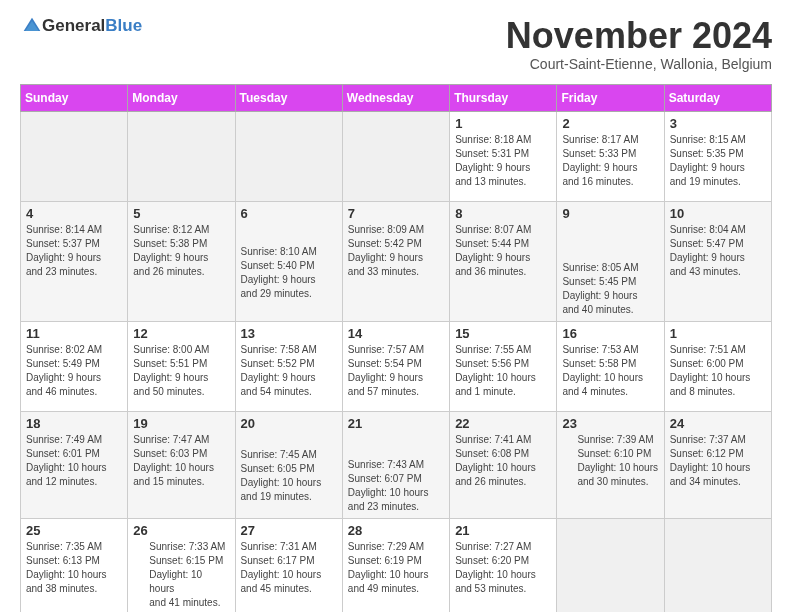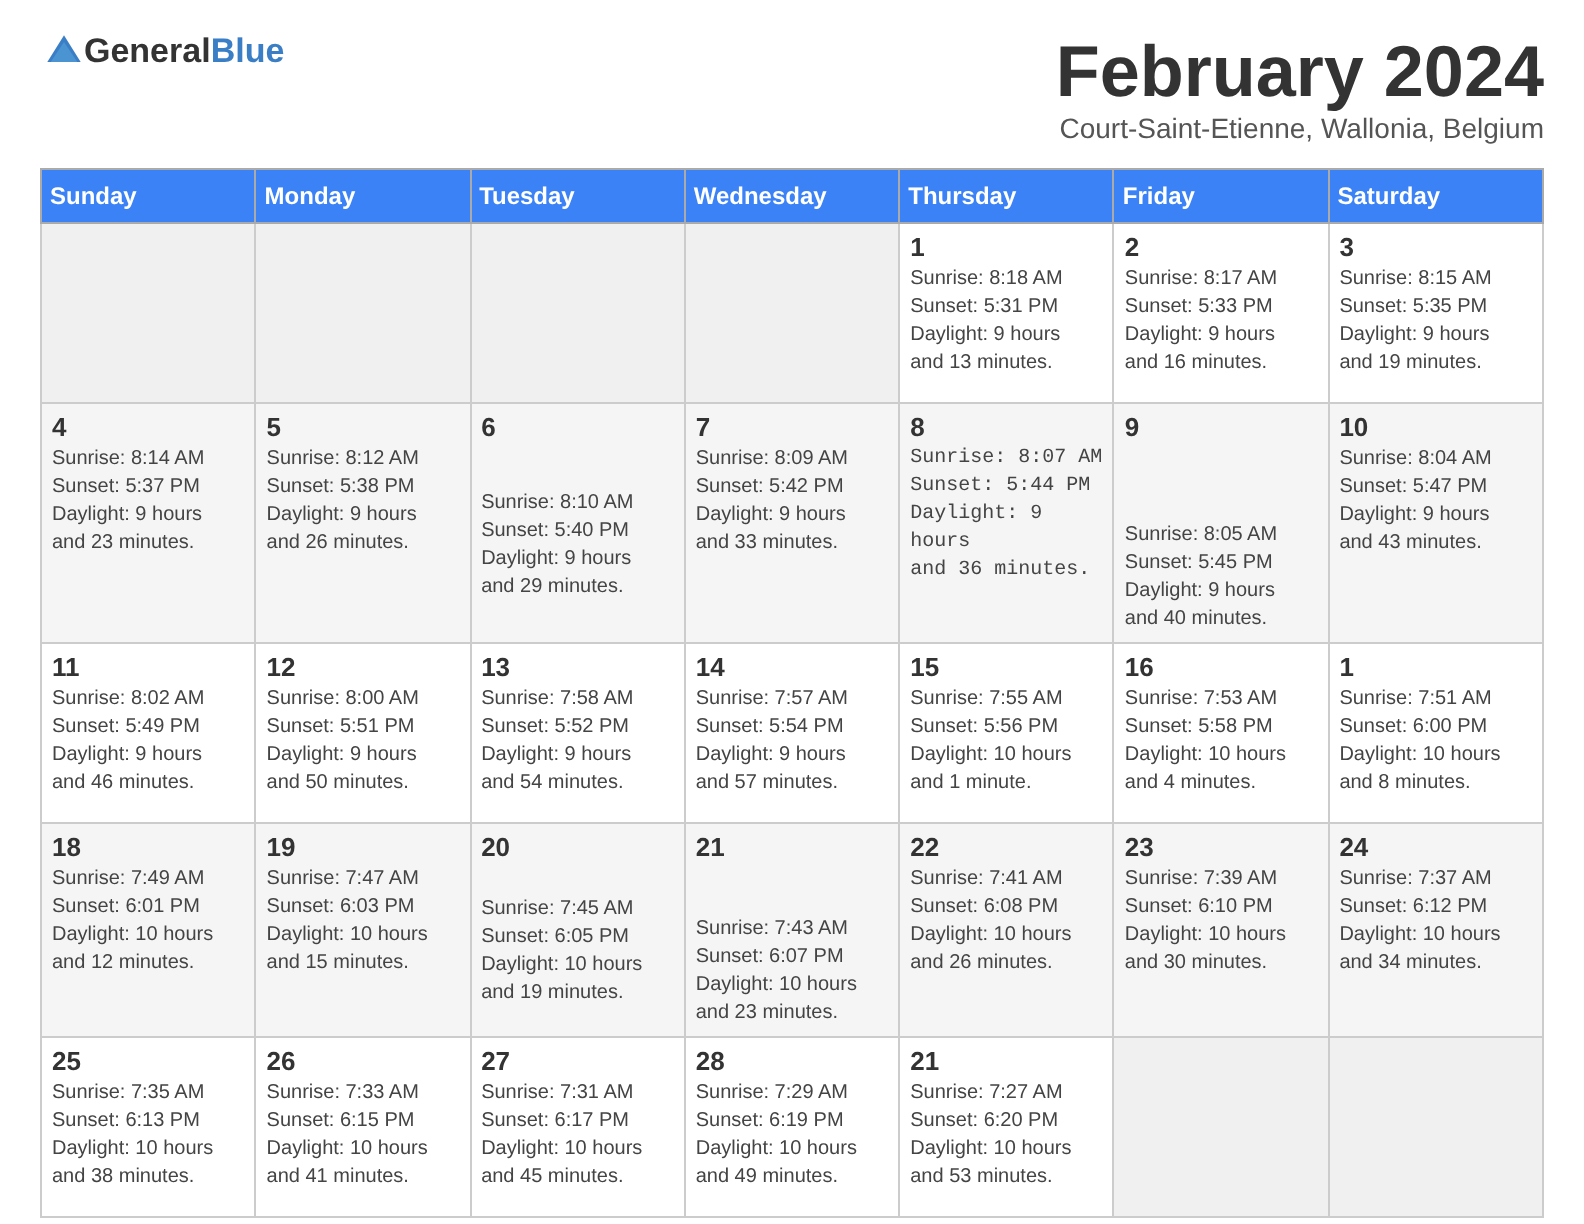--- a/index.html
+++ b/index.html
@@ -37,21 +37,21 @@
     .location-title {
       font-size: 14px;
       color: #555;
     }
     table {
       width: 100%;
       border-collapse: collapse;
       table-layout: fixed;
     }
     thead tr th {
-      background-color: #3b82f6;
+      background-color: #d946ef;
       color: #fff;
       font-size: 12px;
       font-weight: bold;
       padding: 6px 4px;
       text-align: left;
       border: 1px solid #aaa;
     }
     tbody tr td {
       vertical-align: top;
       padding: 4px 5px;
@@ -90,21 +90,21 @@
   <div class="logo">
     <svg class="logo-icon" viewBox="0 0 24 24" width="36" height="36">
       <polygon points="12,2 22,18 2,18" fill="#3a7ec5"></polygon>
       <polygon points="12,6 20,18 4,18" fill="#5aaae0" opacity="0.5"></polygon>
     </svg>
     <div>
       <span style="font-size:17px;font-weight:bold;color:#333;">General</span><span style="font-size:17px;font-weight:bold;color:#3a7ec5;">Blue</span>
     </div>
   </div>
   <div class="title-section">
-    <div class="month-title">February 2024</div>
+    <div class="month-title">November 2024</div>
     <div class="location-title">Court-Saint-Etienne, Wallonia, Belgium</div>
   </div>
 </div>
 
 <table>
   <thead>
     <tr>
     <th>Sunday</th>
         <th>Monday</th>
         <th>Tuesday</th>
@@ -166,21 +166,21 @@
         </td>
         <td>
           <span class="day-number">7</span>
           <div class="day-info" style="white-space: pre-line;">Sunrise: 8:09 AM
 Sunset: 5:42 PM
 Daylight: 9 hours
 and 33 minutes.</div>
         </td>
         <td>
           <span class="day-number">8</span>
-          <div class="day-info" style="white-space: pre-line; font-family: Liberation Mono, monospace;">Sunrise: 8:07 AM
+          <div class="day-info" style="white-space: pre-line;">Sunrise: 8:07 AM
 Sunset: 5:44 PM
 Daylight: 9 hours
 and 36 minutes.</div>
         </td>
         <td>
           <span class="day-number">9</span>
           <div class="day-info" style="white-space: pre-line; margin-top: 40px;">Sunrise: 8:05 AM
 Sunset: 5:45 PM
 Daylight: 9 hours
 and 40 minutes.</div>
@@ -275,21 +275,21 @@
         </td>
         <td>
           <span class="day-number">22</span>
           <div class="day-info" style="white-space: pre-line;">Sunrise: 7:41 AM
 Sunset: 6:08 PM
 Daylight: 10 hours
 and 26 minutes.</div>
         </td>
         <td>
           <span class="day-number">23</span>
-          <div class="day-info" style="white-space: pre-line;">Sunrise: 7:39 AM
+          <div class="day-info" style="white-space: pre-line; margin-left: 15px;">Sunrise: 7:39 AM
 Sunset: 6:10 PM
 Daylight: 10 hours
 and 30 minutes.</div>
         </td>
         <td>
           <span class="day-number">24</span>
           <div class="day-info" style="white-space: pre-line;">Sunrise: 7:37 AM
 Sunset: 6:12 PM
 Daylight: 10 hours
 and 34 minutes.</div>
@@ -298,21 +298,21 @@
       <tr>
         <td>
           <span class="day-number">25</span>
           <div class="day-info" style="white-space: pre-line;">Sunrise: 7:35 AM
 Sunset: 6:13 PM
 Daylight: 10 hours
 and 38 minutes.</div>
         </td>
         <td>
           <span class="day-number">26</span>
-          <div class="day-info" style="white-space: pre-line;">Sunrise: 7:33 AM
+          <div class="day-info" style="white-space: pre-line; margin-left: 16px;">Sunrise: 7:33 AM
 Sunset: 6:15 PM
 Daylight: 10 hours
 and 41 minutes.</div>
         </td>
         <td>
           <span class="day-number">27</span>
           <div class="day-info" style="white-space: pre-line;">Sunrise: 7:31 AM
 Sunset: 6:17 PM
 Daylight: 10 hours
 and 45 minutes.</div>

